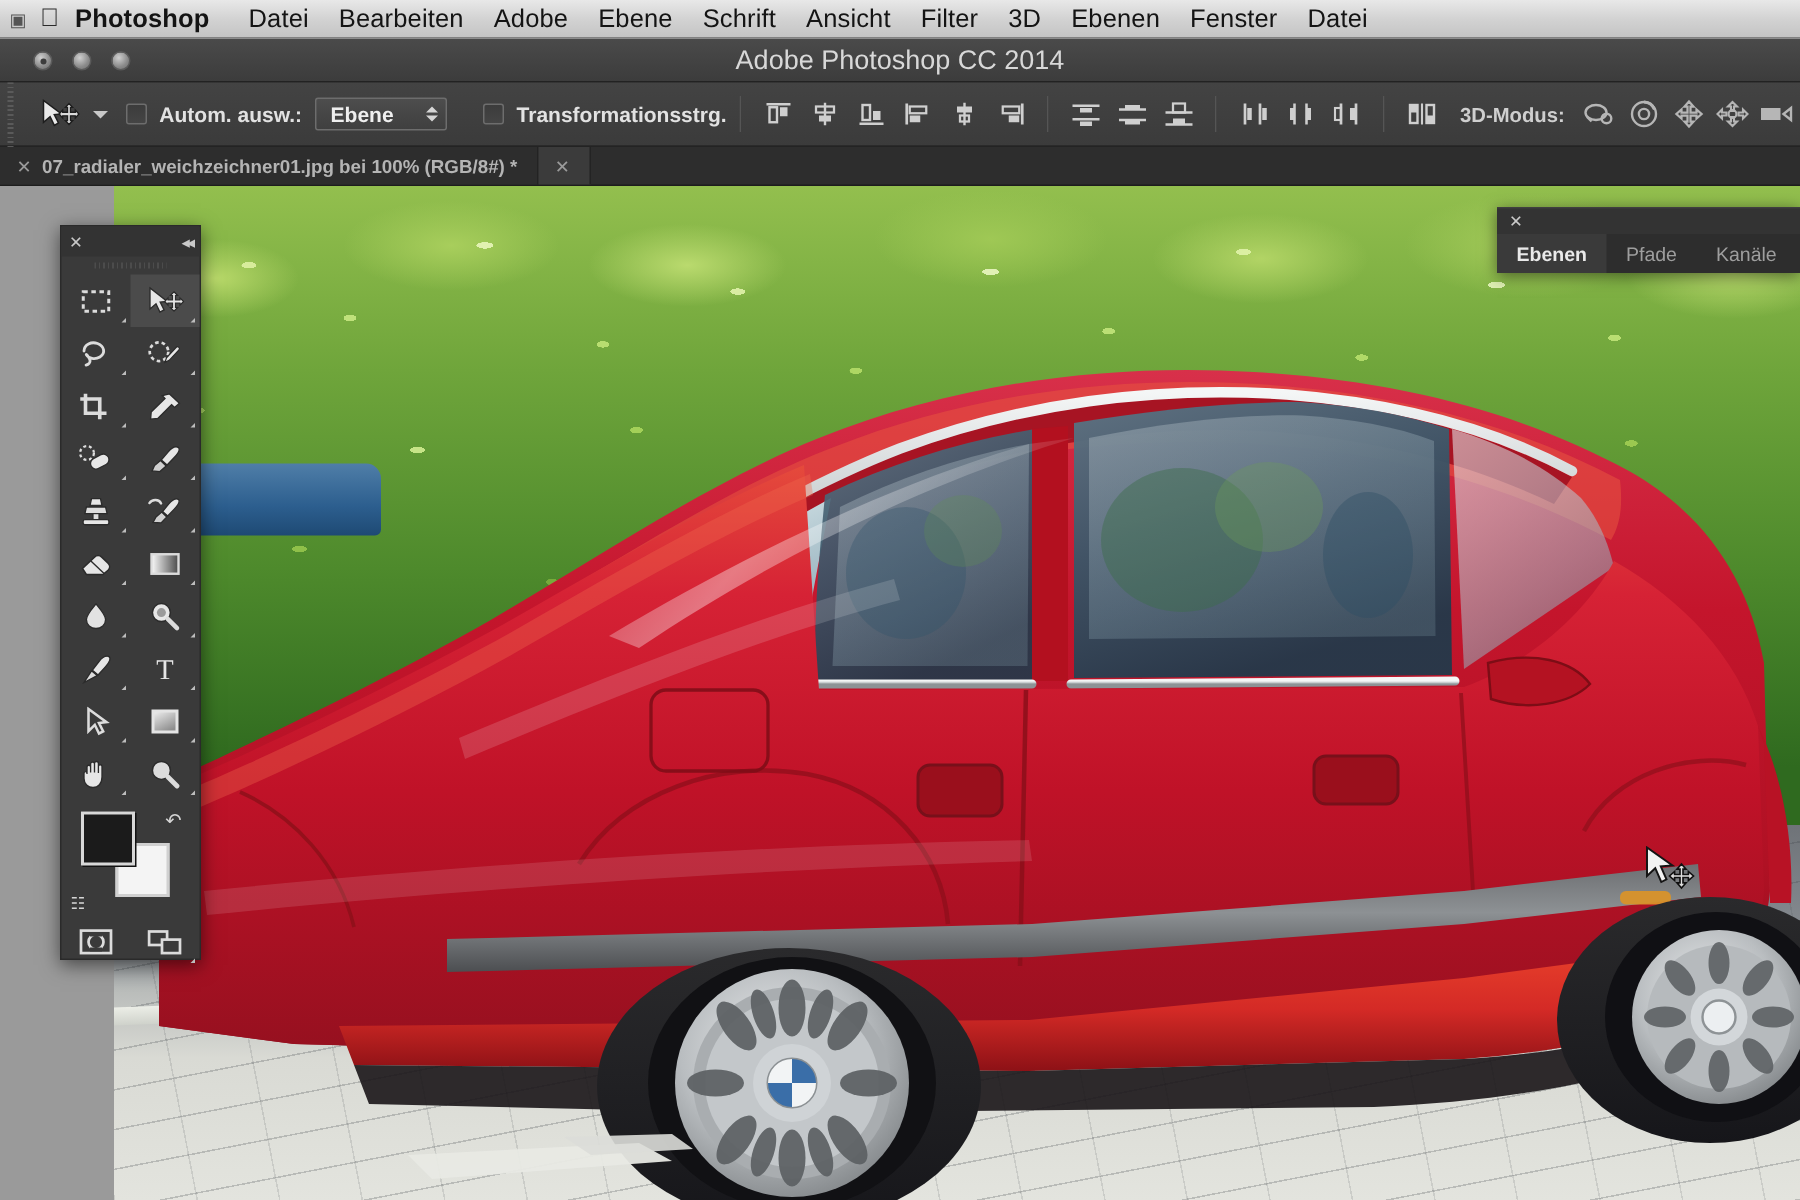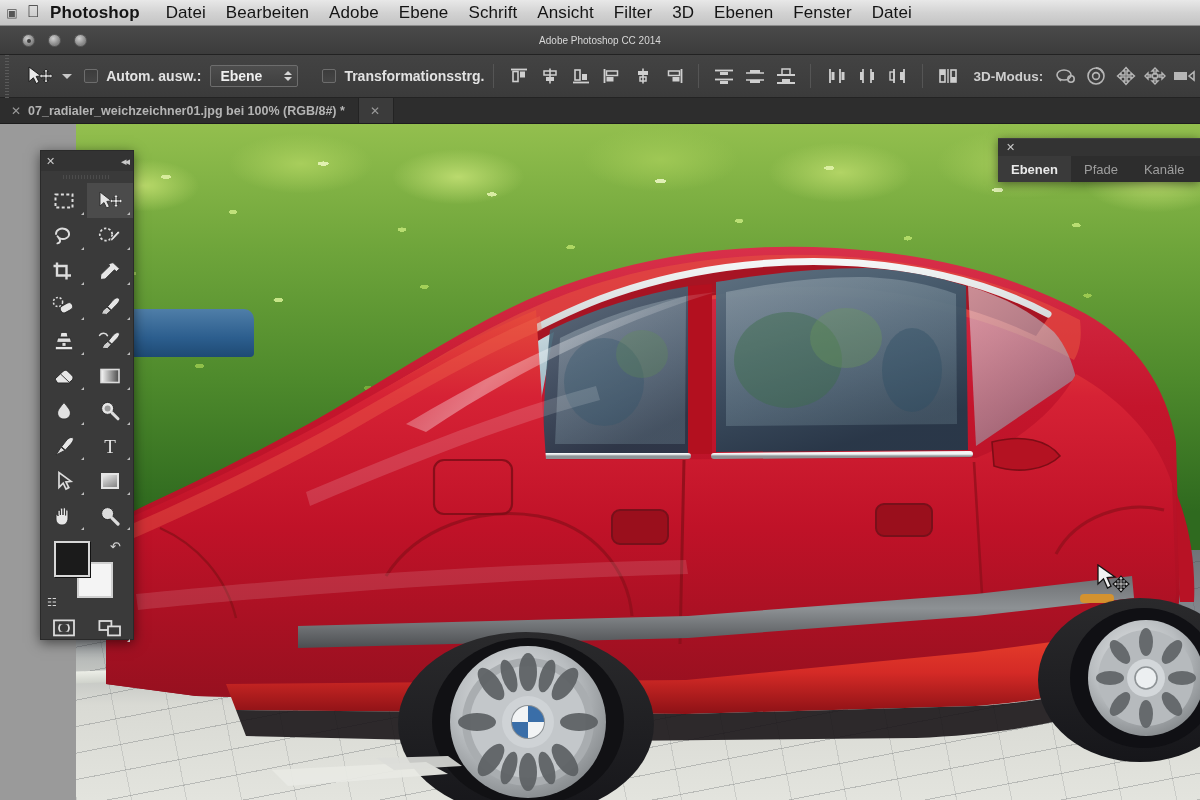--- a/index.html
+++ b/index.html
@@ -36,21 +36,21 @@
   
   .ps-titlebar {
     position: absolute; left: 0; top: 26px; width: 1200px; height: 29px;
     background: linear-gradient(180deg,#4a4a4a 0%,#3c3c3c 100%);
     border-bottom: 1px solid #222;
     z-index: 30;
   }
   .ps-title {
     position: absolute; left: 0; top: 0; width: 1200px; height: 29px;
     display: flex; align-items: center; justify-content: center;
-    font-size: 10px; color: #d8d8d8;
+    font-size: 18px; color: #d8d8d8;
   }
   .traffic {
     position: absolute; left: 22px; top: 8px; display: flex; gap: 13px;
     z-index: 2;
   }
   .dot {
     width: 13px; height: 13px; border-radius: 50%;
     background: radial-gradient(circle at 38% 32%, #cfcfcf, #8a8a8a 60%, #6e6e6e);
     border: 1px solid #5a5a5a;
   }

